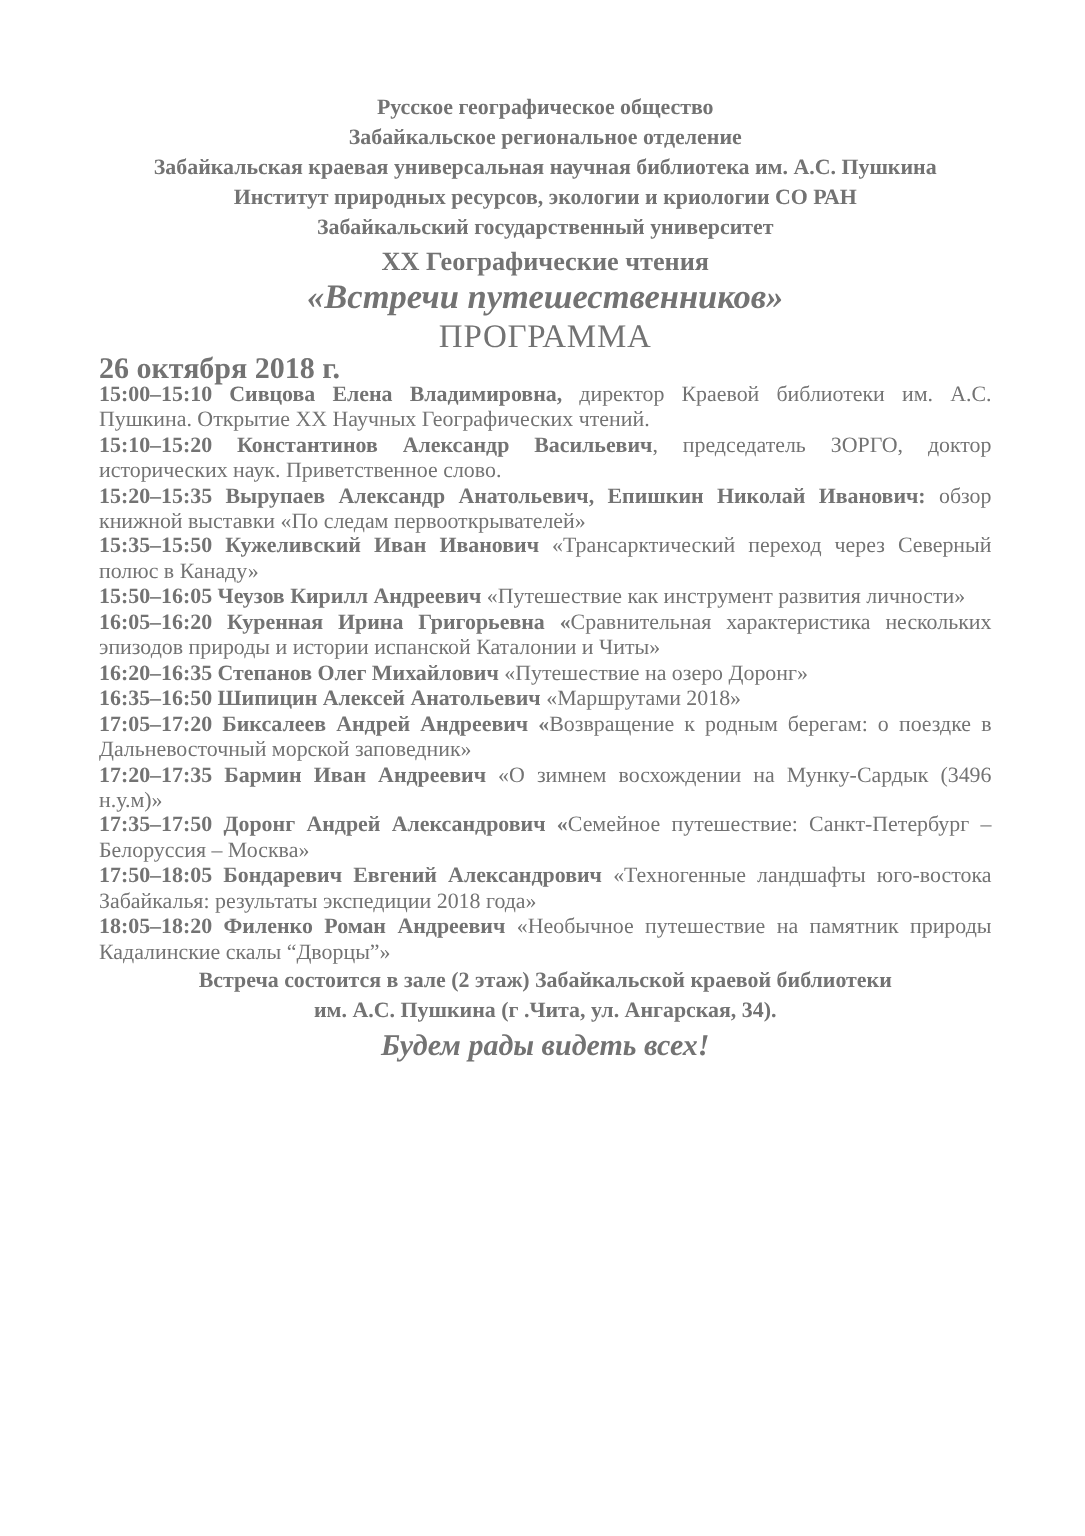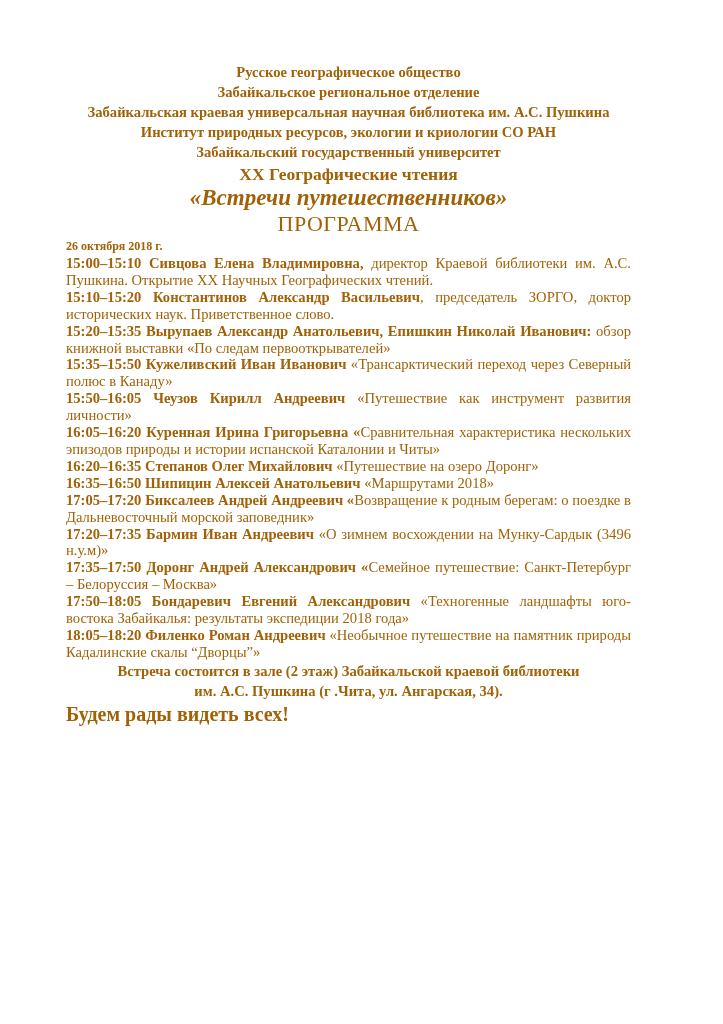--- a/index.html
+++ b/index.html
@@ -2,24 +2,24 @@
 <html lang="ru"><head>
 <meta charset="utf-8">
 <style>
   html, body { margin: 0; padding: 0; background: #ffffff; }
   .page {
     position: relative;
     width: 723px;
     height: 1024px;
     margin: 0;
     background: #ffffff;
-    color: #a16207;
+    color: #737373;
     font-family: "Liberation Serif", serif;
     box-sizing: border-box;
-    padding: 62px 92px 0 66px;
+    padding: 62px 62px 0 66px;
     overflow: hidden;
   }
   .page p, .page div { margin: 0; padding: 0; }
 
   .org-line {
     text-align: center;
     font-weight: 700;
     font-size: 14.6px;
     line-height: 20px;
   }
@@ -41,41 +41,42 @@
     margin-top: 14px;
     text-align: center;
     font-weight: 400;
     font-size: 22px;
     line-height: 28px;
     letter-spacing: 0.5px;
   }
   .date-line {
     margin-top: 14px;
     font-weight: 700;
-    font-size: 12px;
+    font-size: 20px;
     line-height: 17px;
   }
   .entry {
     margin: 12px 0 0 0;
     font-size: 14.6px;
     line-height: 16.9px;
     text-align: justify;
   }
   .entry .b { font-weight: 700; }
   .footer-venue {
     margin-top: 14px;
     text-align: center;
     font-weight: 700;
     font-size: 14.6px;
     line-height: 20px;
   }
   .closing-line {
     margin-top: 10px;
-    text-align: left;
+    text-align: center;
     font-weight: 700;
+    font-style: italic;
     font-size: 20px;
     line-height: 26px;
   }
 </style>
 </head>
 <body>
 
 <div class="page">
 
   <div>

